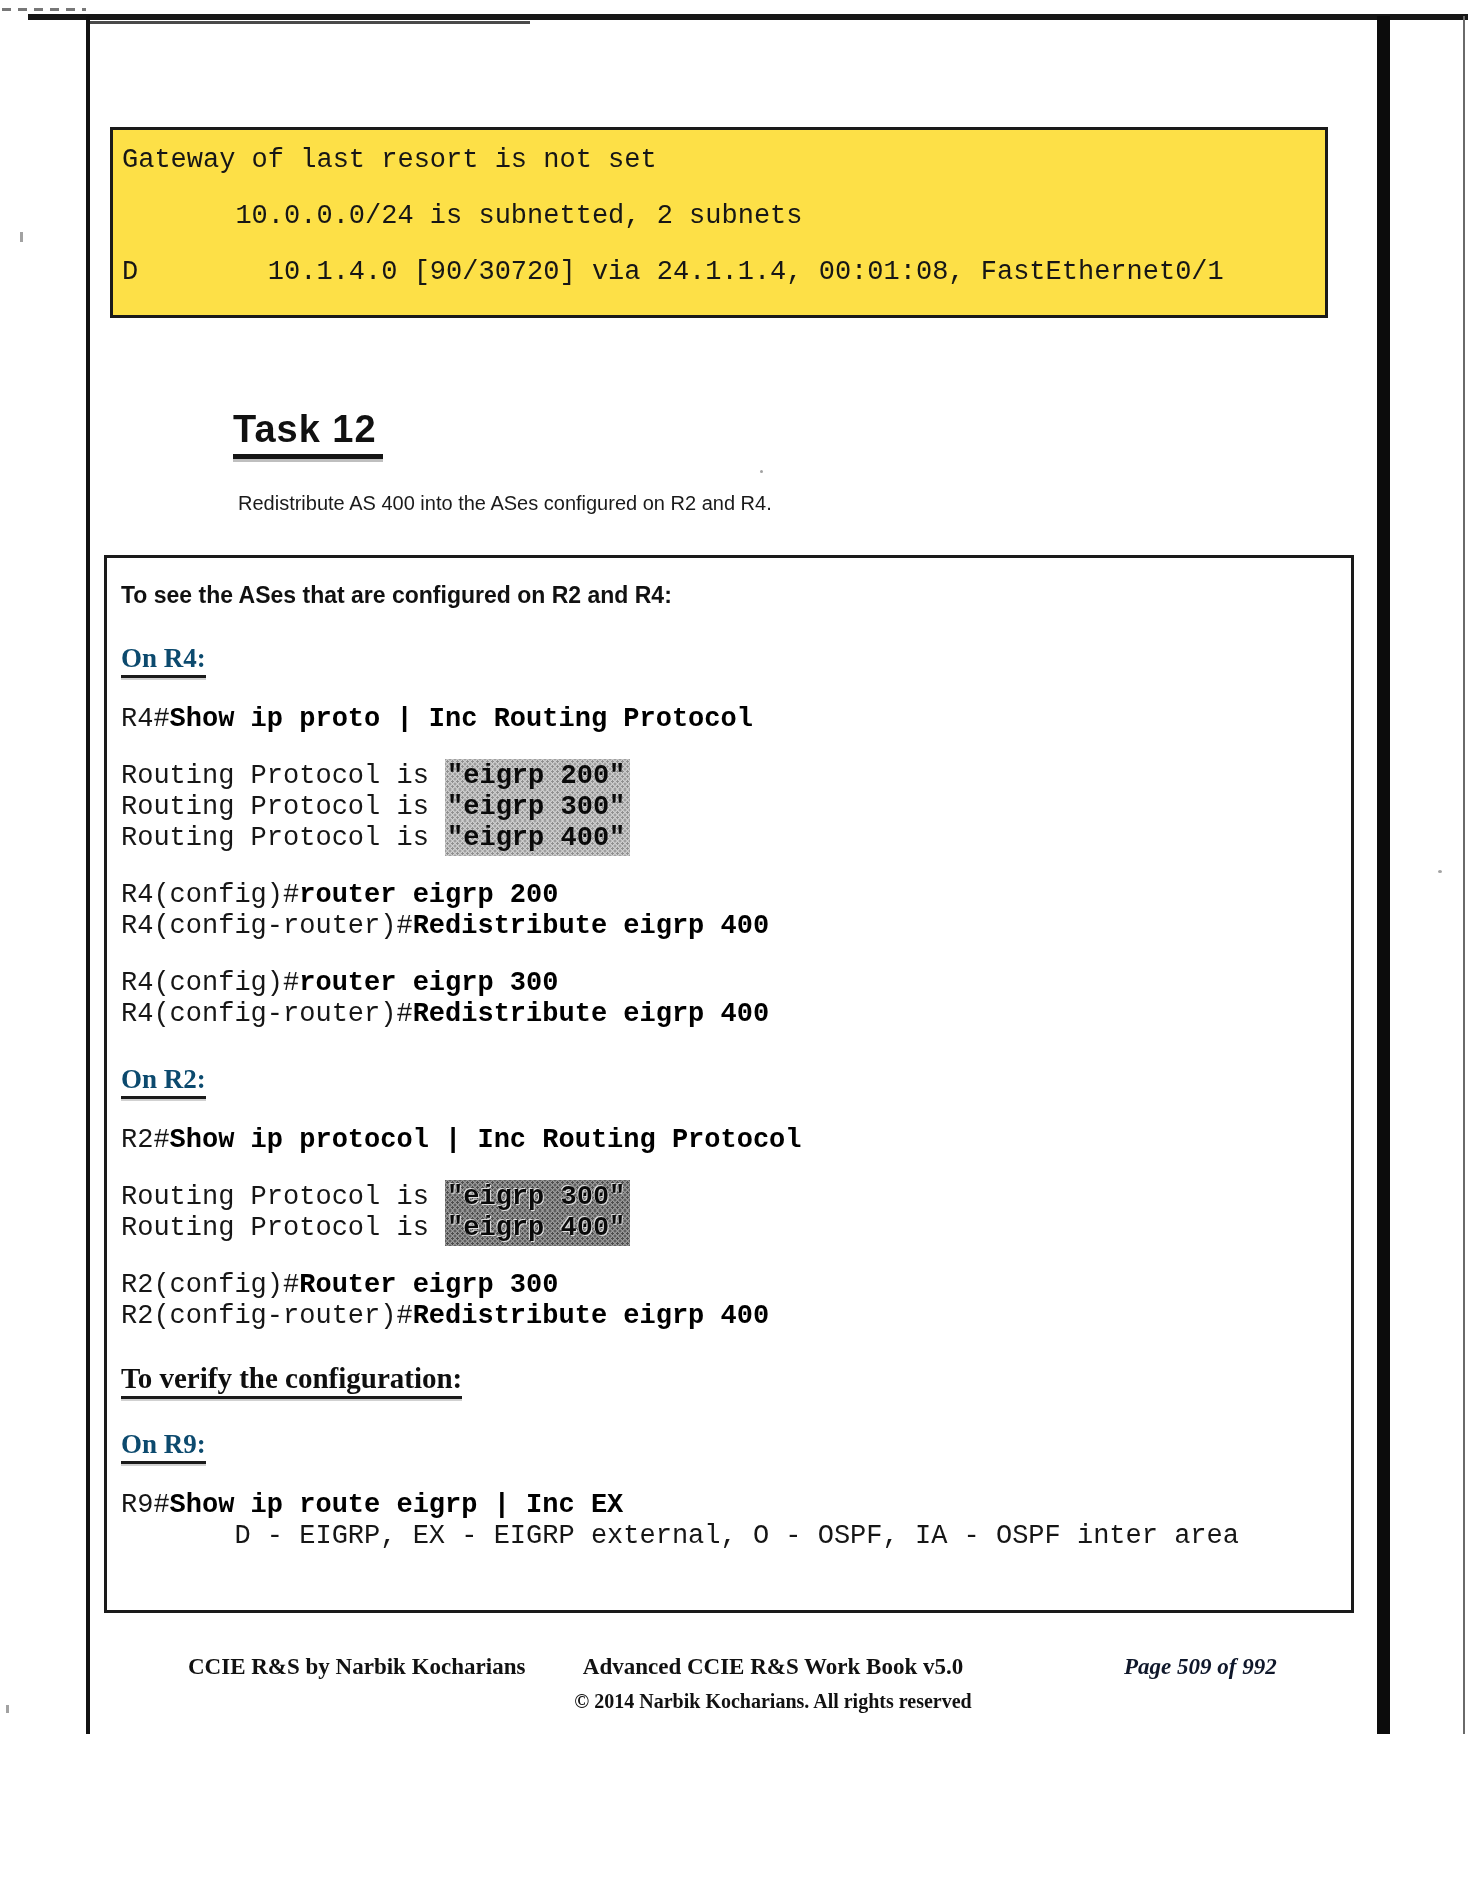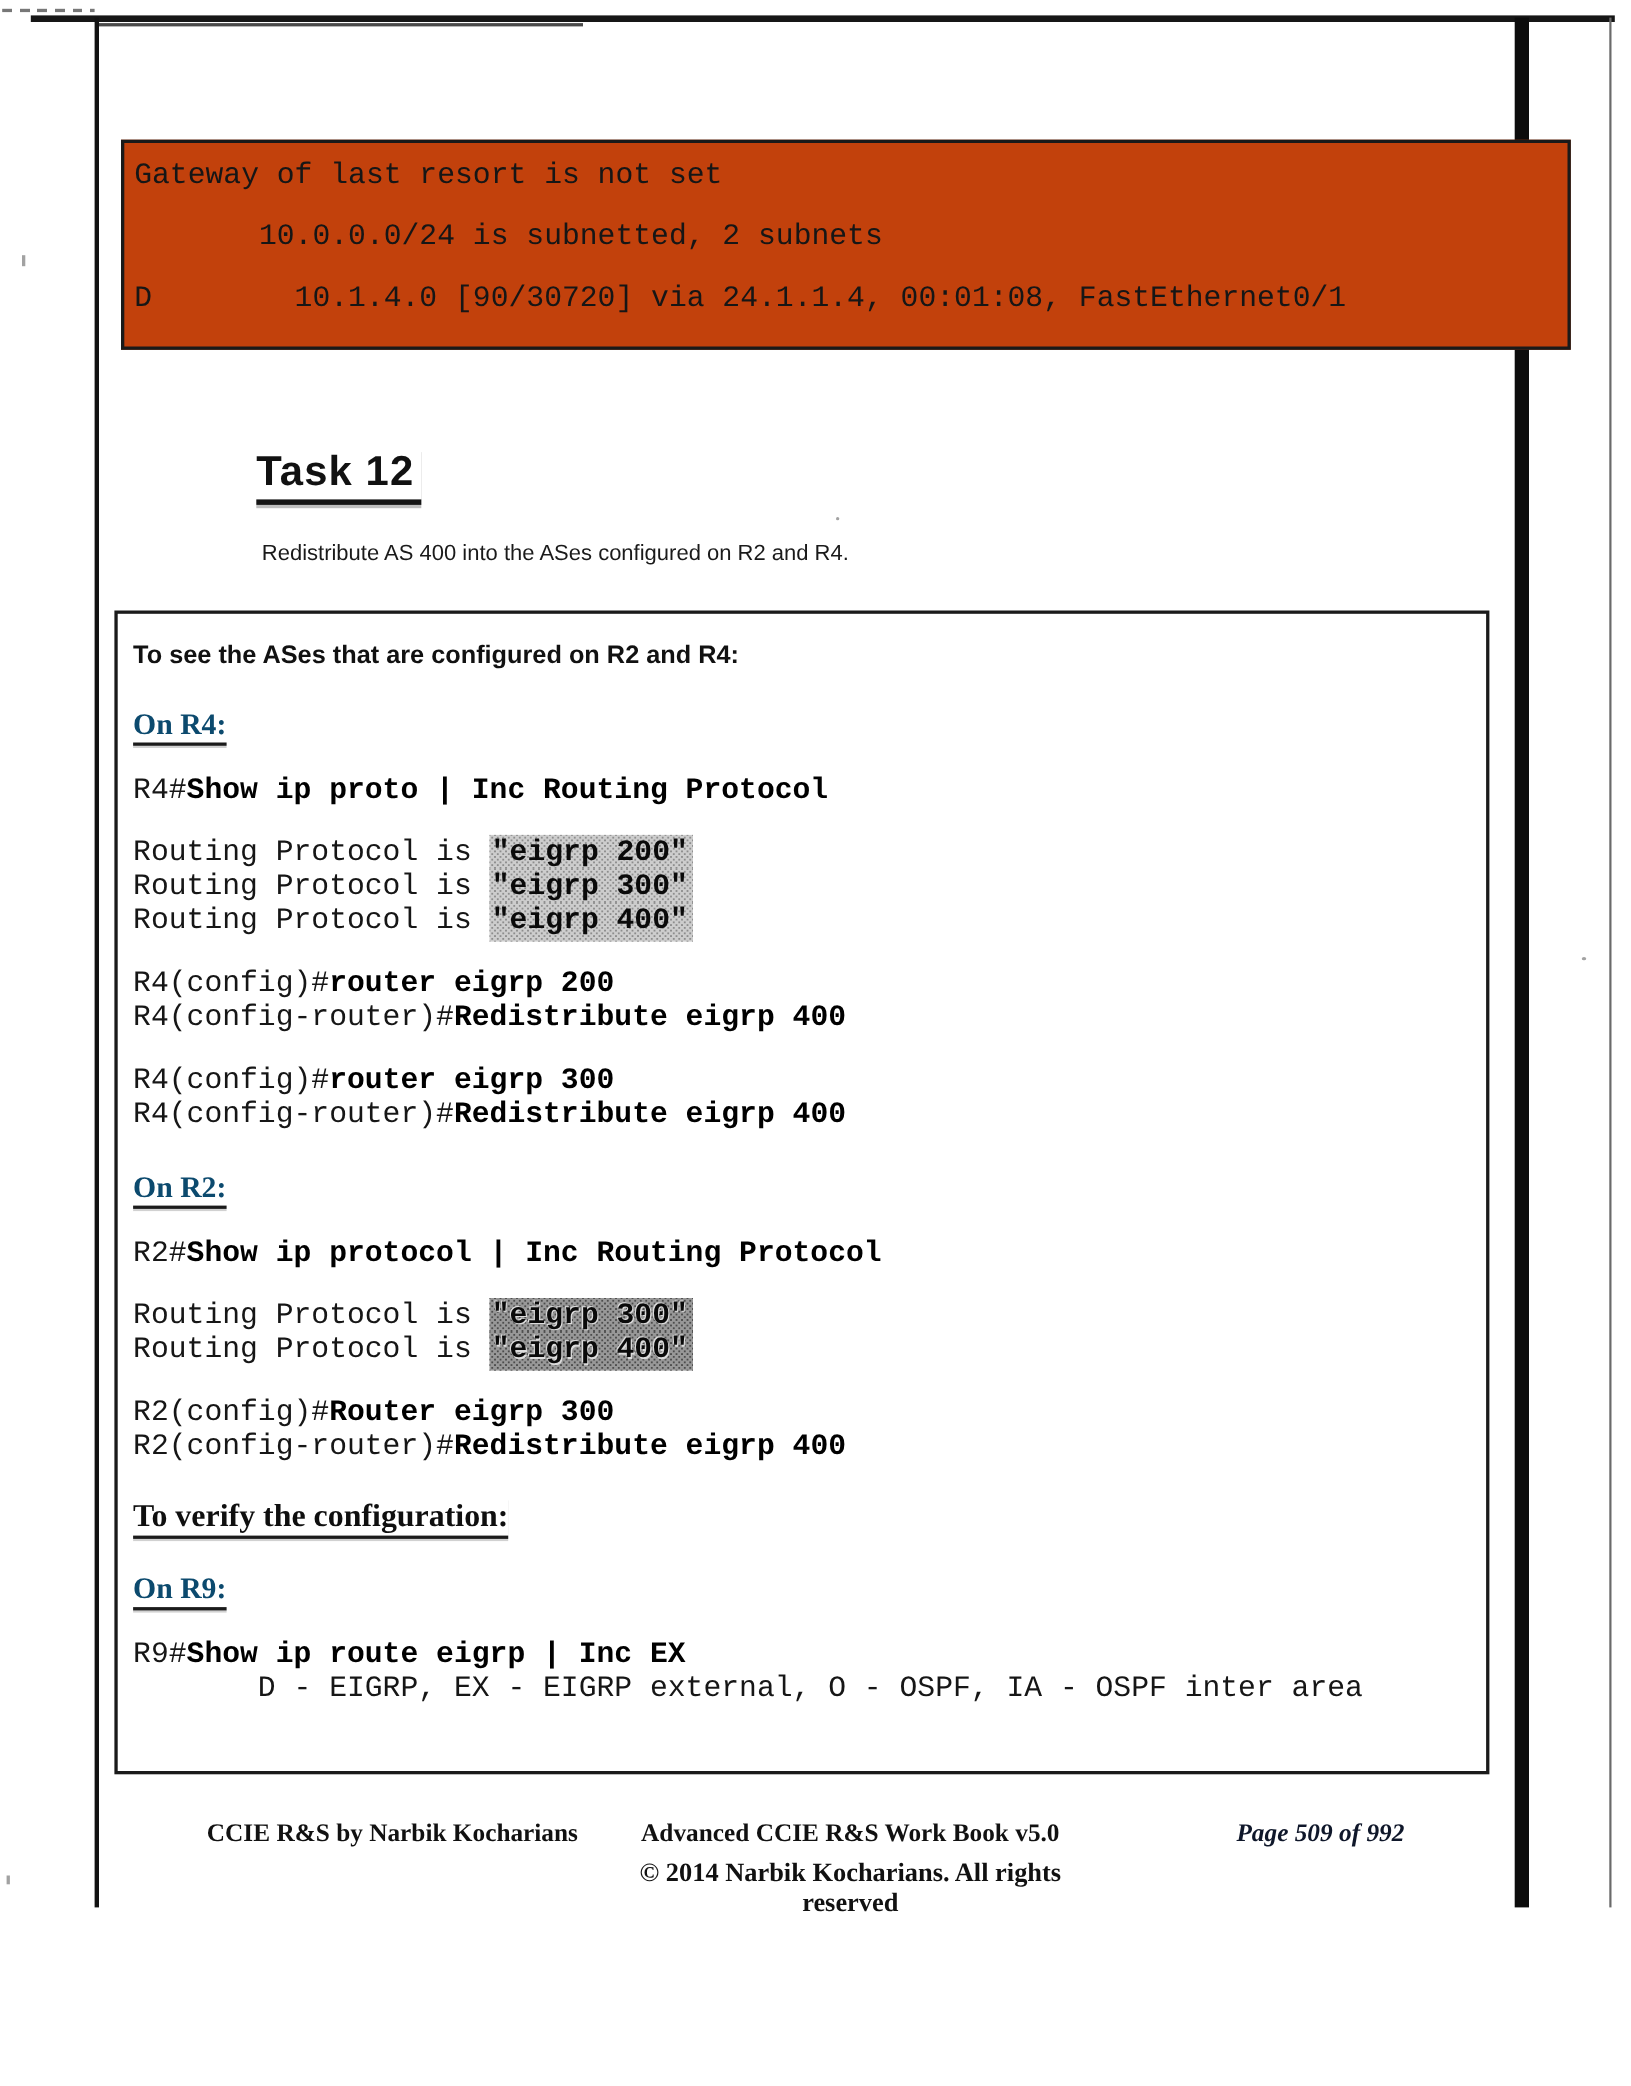--- a/index.html
+++ b/index.html
@@ -16,22 +16,22 @@
   .frame-top-echo{position:absolute;left:90px;top:21px;width:440px;height:3px;background:#4a4a4a;}
   .frame-left{position:absolute;left:86px;top:16px;width:4px;height:1718px;background:#121212;}
   .frame-right{position:absolute;left:1377px;top:16px;width:13px;height:1718px;background:#0c0c0c;}
   .frame-right-thin{position:absolute;left:1463px;top:16px;width:2px;height:1718px;background:#6a6a6a;}
   .artifact-dash{position:absolute;left:2px;top:8px;width:84px;height:3px;
     background:repeating-linear-gradient(90deg,#777 0 9px,transparent 9px 16px);}
   .speck{position:absolute;background:#555;border-radius:50%;opacity:.55;}
 
   
   .term-box{
-    position:absolute;left:110px;top:127px;width:1318px;height:191px;
-    box-sizing:border-box;border:3px solid #1a1a1a;background:#c2410c;
+    position:absolute;left:110px;top:127px;width:1218px;height:191px;
+    box-sizing:border-box;border:3px solid #1a1a1a;background:#fde047;
     padding:16px 0 0 9px;
   }
   .term-line{
     font-family:"Liberation Mono","DejaVu Sans Mono",monospace;
     font-size:27px;line-height:28px;min-height:28px;white-space:pre;color:#161616;
   }
 
   
   .task-title{
     position:absolute;left:233px;top:408px;
@@ -71,21 +71,21 @@
     background-color:#989898;
     background-image:radial-gradient(circle,#4c4c4c 30%,transparent 34%),radial-gradient(circle,#4c4c4c 30%,transparent 34%);
     background-size:5px 5px;background-position:0 0,2.5px 2.5px;
     color:#0a0a0a;
     text-shadow:1px 1px 0 #dcdcdc,-1px -1px 0 #dcdcdc;
   }
 
   
   .footer-left{position:absolute;left:188px;top:1654px;font-family:"Liberation Serif",serif;font-size:23px;font-weight:bold;color:#111;}
   .footer-center{position:absolute;left:573px;top:1654px;width:400px;text-align:center;font-family:"Liberation Serif",serif;font-size:23px;font-weight:bold;color:#111;}
-  .footer-center2{position:absolute;left:573px;top:1690px;width:400px;text-align:center;font-family:"Liberation Serif",serif;font-size:24px;font-weight:bold;color:#111;}
+  .footer-center2{position:absolute;left:573px;top:1690px;width:400px;text-align:center;font-family:"Liberation Serif",serif;font-size:20px;font-weight:bold;color:#111;}
   .footer-right{position:absolute;left:1124px;top:1654px;font-family:"Liberation Serif",serif;font-size:23px;font-weight:bold;font-style:italic;color:#0f172a;}
 </style>
 </head>
 <body>
 
 <div class="frame-top"></div>
 <div class="frame-top-echo"></div>
 <div class="frame-left"></div>
 <div class="frame-right"></div>
 <div class="frame-right-thin"></div>

